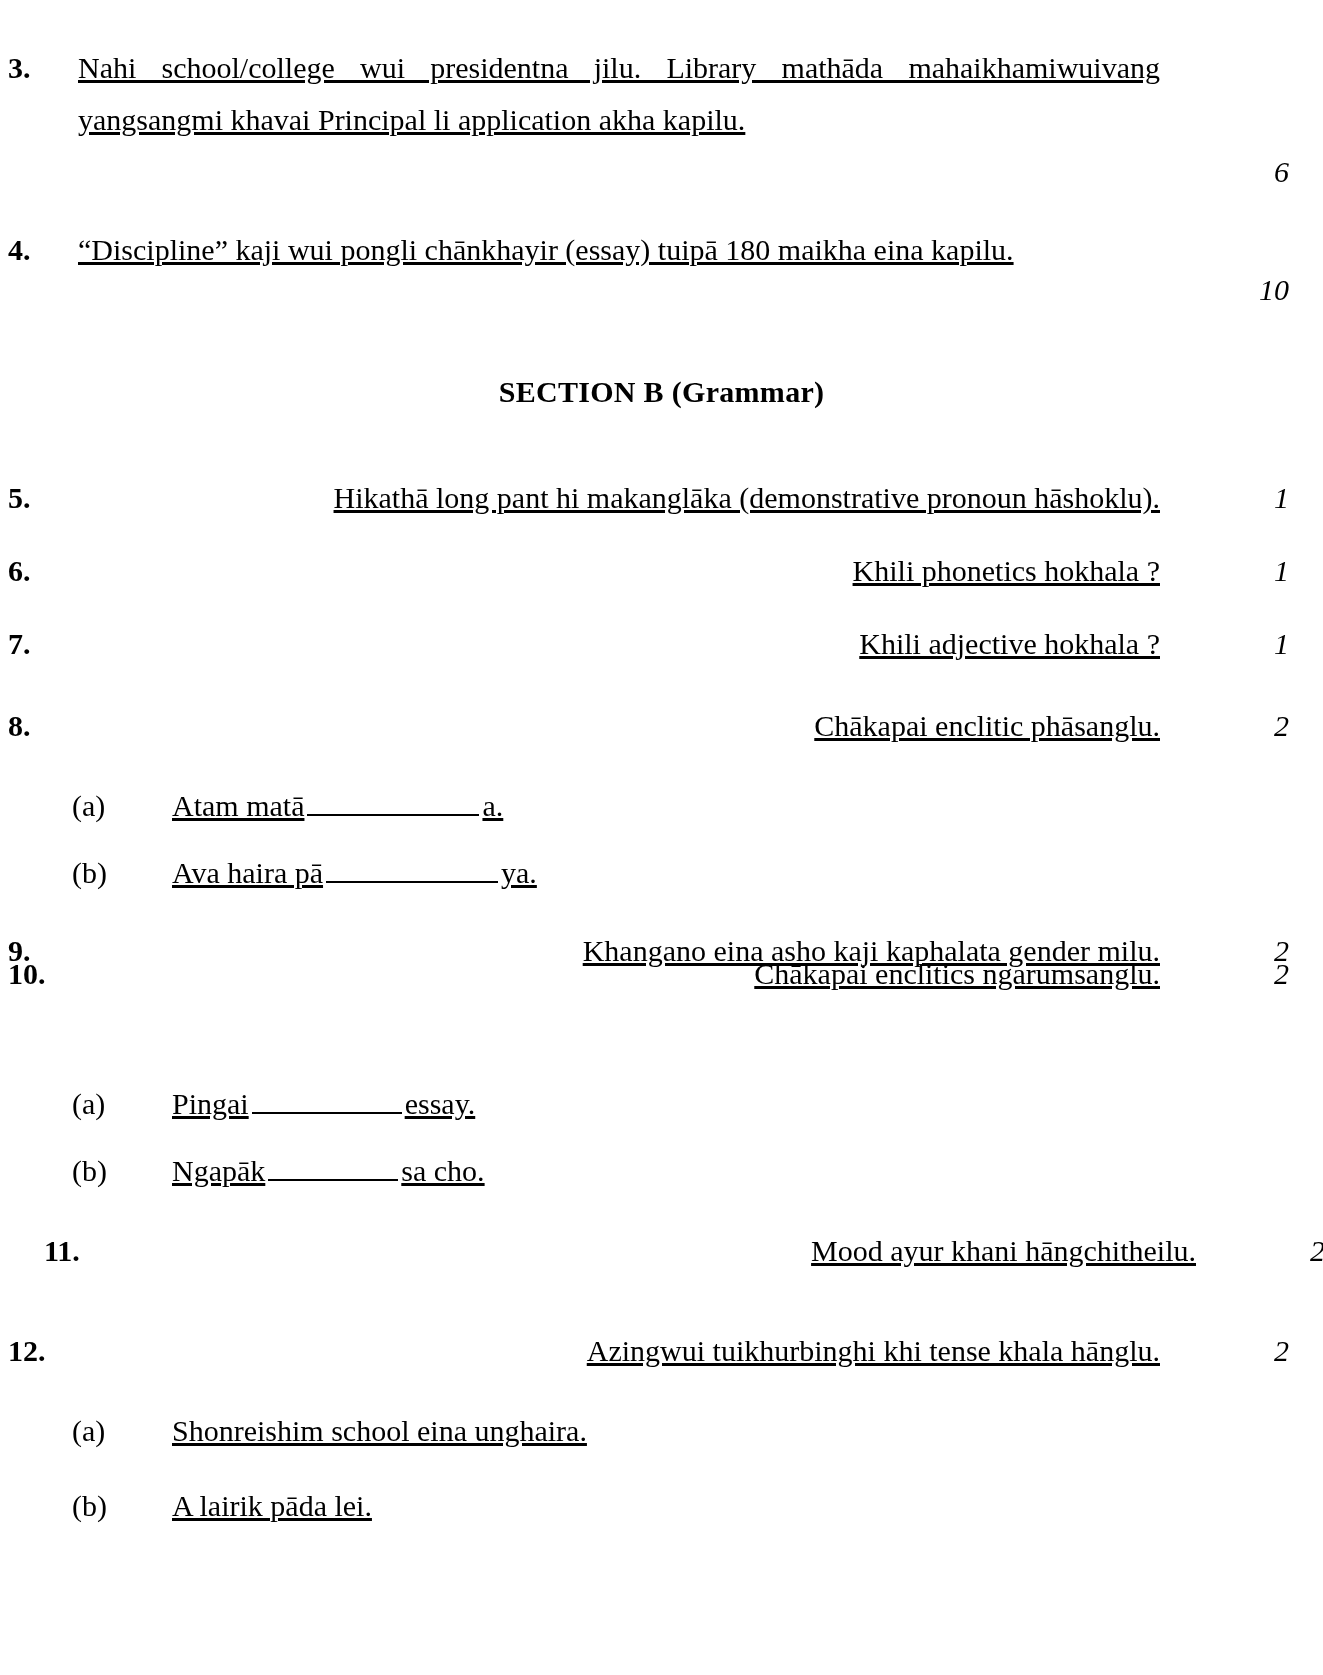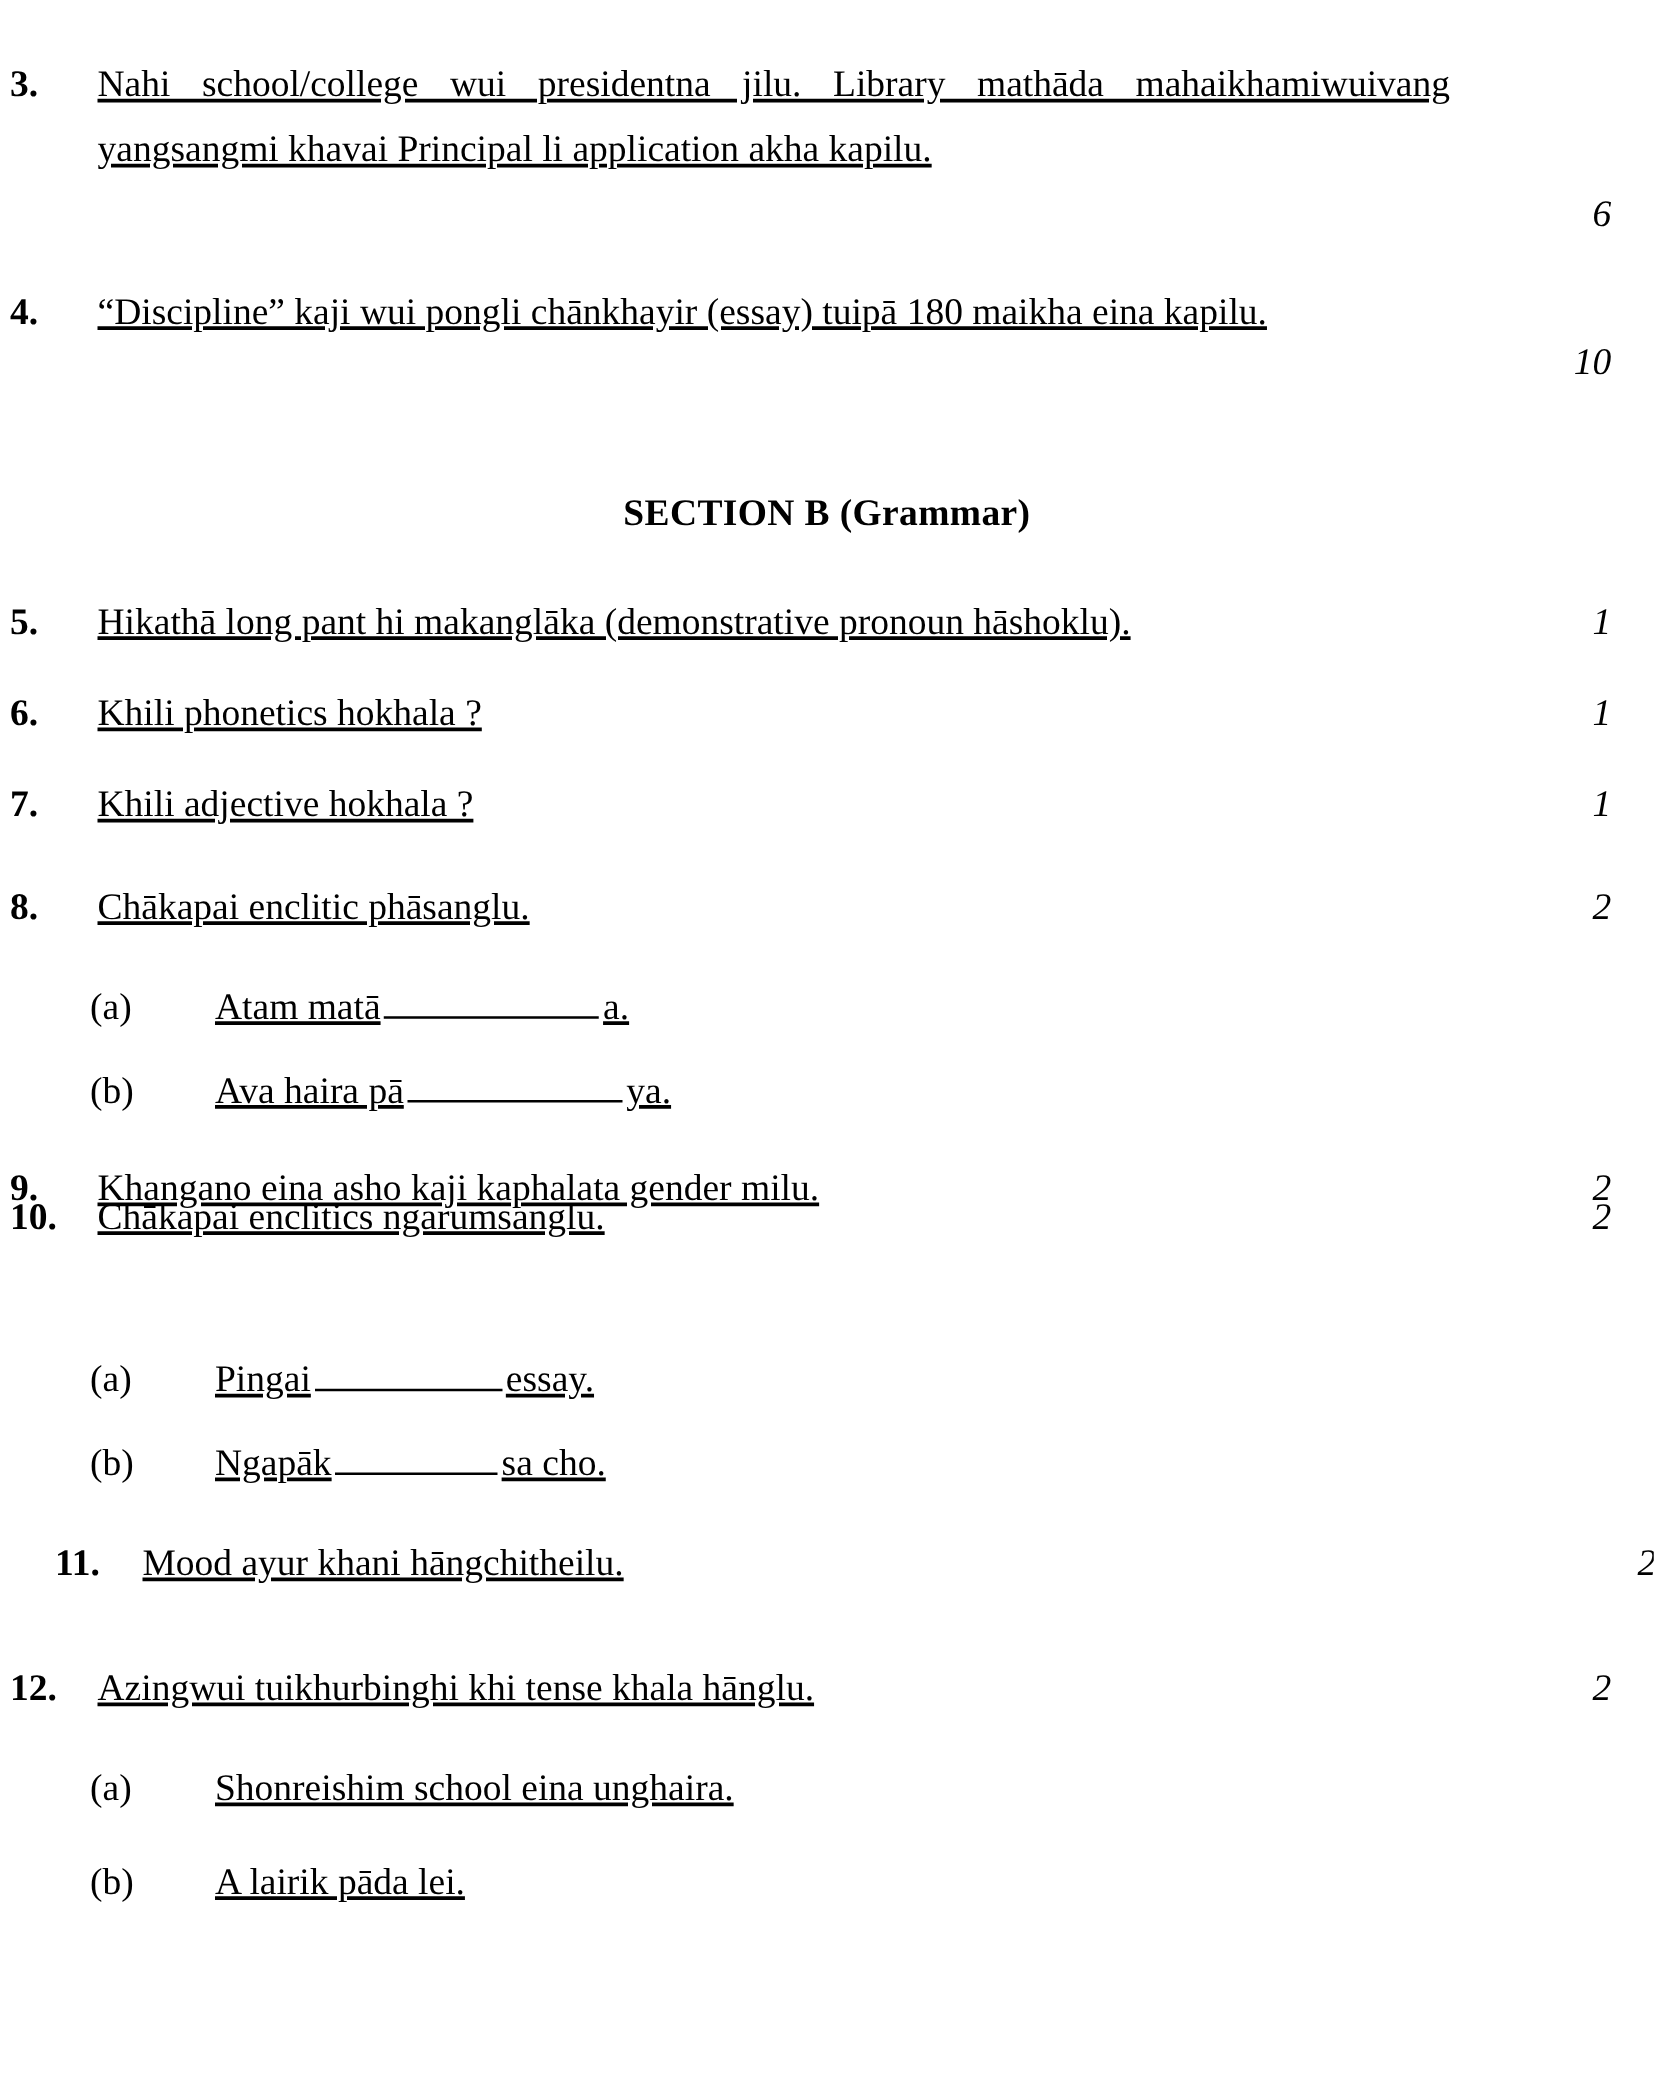--- a/index.html
+++ b/index.html
@@ -54,21 +54,21 @@
   .q-body {
     margin-left: 78px;
     margin-right: 163px;
     font-size: 30px;
     line-height: 1.72;
     text-align: justify;
     text-justify: inter-word;
     text-decoration: underline;
   }
   .q-body.nojust {
-    text-align: left;
+    text-align: right;
   }
   .q-marks {
     position: absolute;
     right: 34px;
     width: 120px;
     text-align: right;
     font-style: italic;
     font-size: 30px;
     line-height: 1.72;
   }
@@ -124,21 +124,21 @@
     <div class="q-body">Nahi school/college wui presidentna jilu. Library mathāda mahaikhamiwuivang yangsangmi khavai Principal li application akha kapilu.</div>
     <div class="q-marks" style="top: 104px;">6</div>
   </div>
 
   <div class="blk q" style="top: 224px;">
     <div class="q-num">4.</div>
     <div class="q-body">“Discipline” kaji wui pongli chānkhayir (essay) tuipā 180 maikha eina kapilu.</div>
     <div class="q-marks" style="top: 40px;">10</div>
   </div>
 
-  <div class="blk section-head" style="top: 394px;">SECTION B (Grammar)</div>
+  <div class="blk section-head" style="top: 375px;">SECTION B (Grammar)</div>
 
   <div class="blk q" style="top: 472px;">
     <div class="q-num">5.</div>
     <div class="q-body nojust">Hikathā long pant hi makanglāka (demonstrative pronoun hāshoklu).</div>
     <div class="q-marks" style="top: 0;">1</div>
   </div>
 
   <div class="blk q" style="top: 545px;">
     <div class="q-num">6.</div>
     <div class="q-body nojust">Khili phonetics hokhala ?</div>

